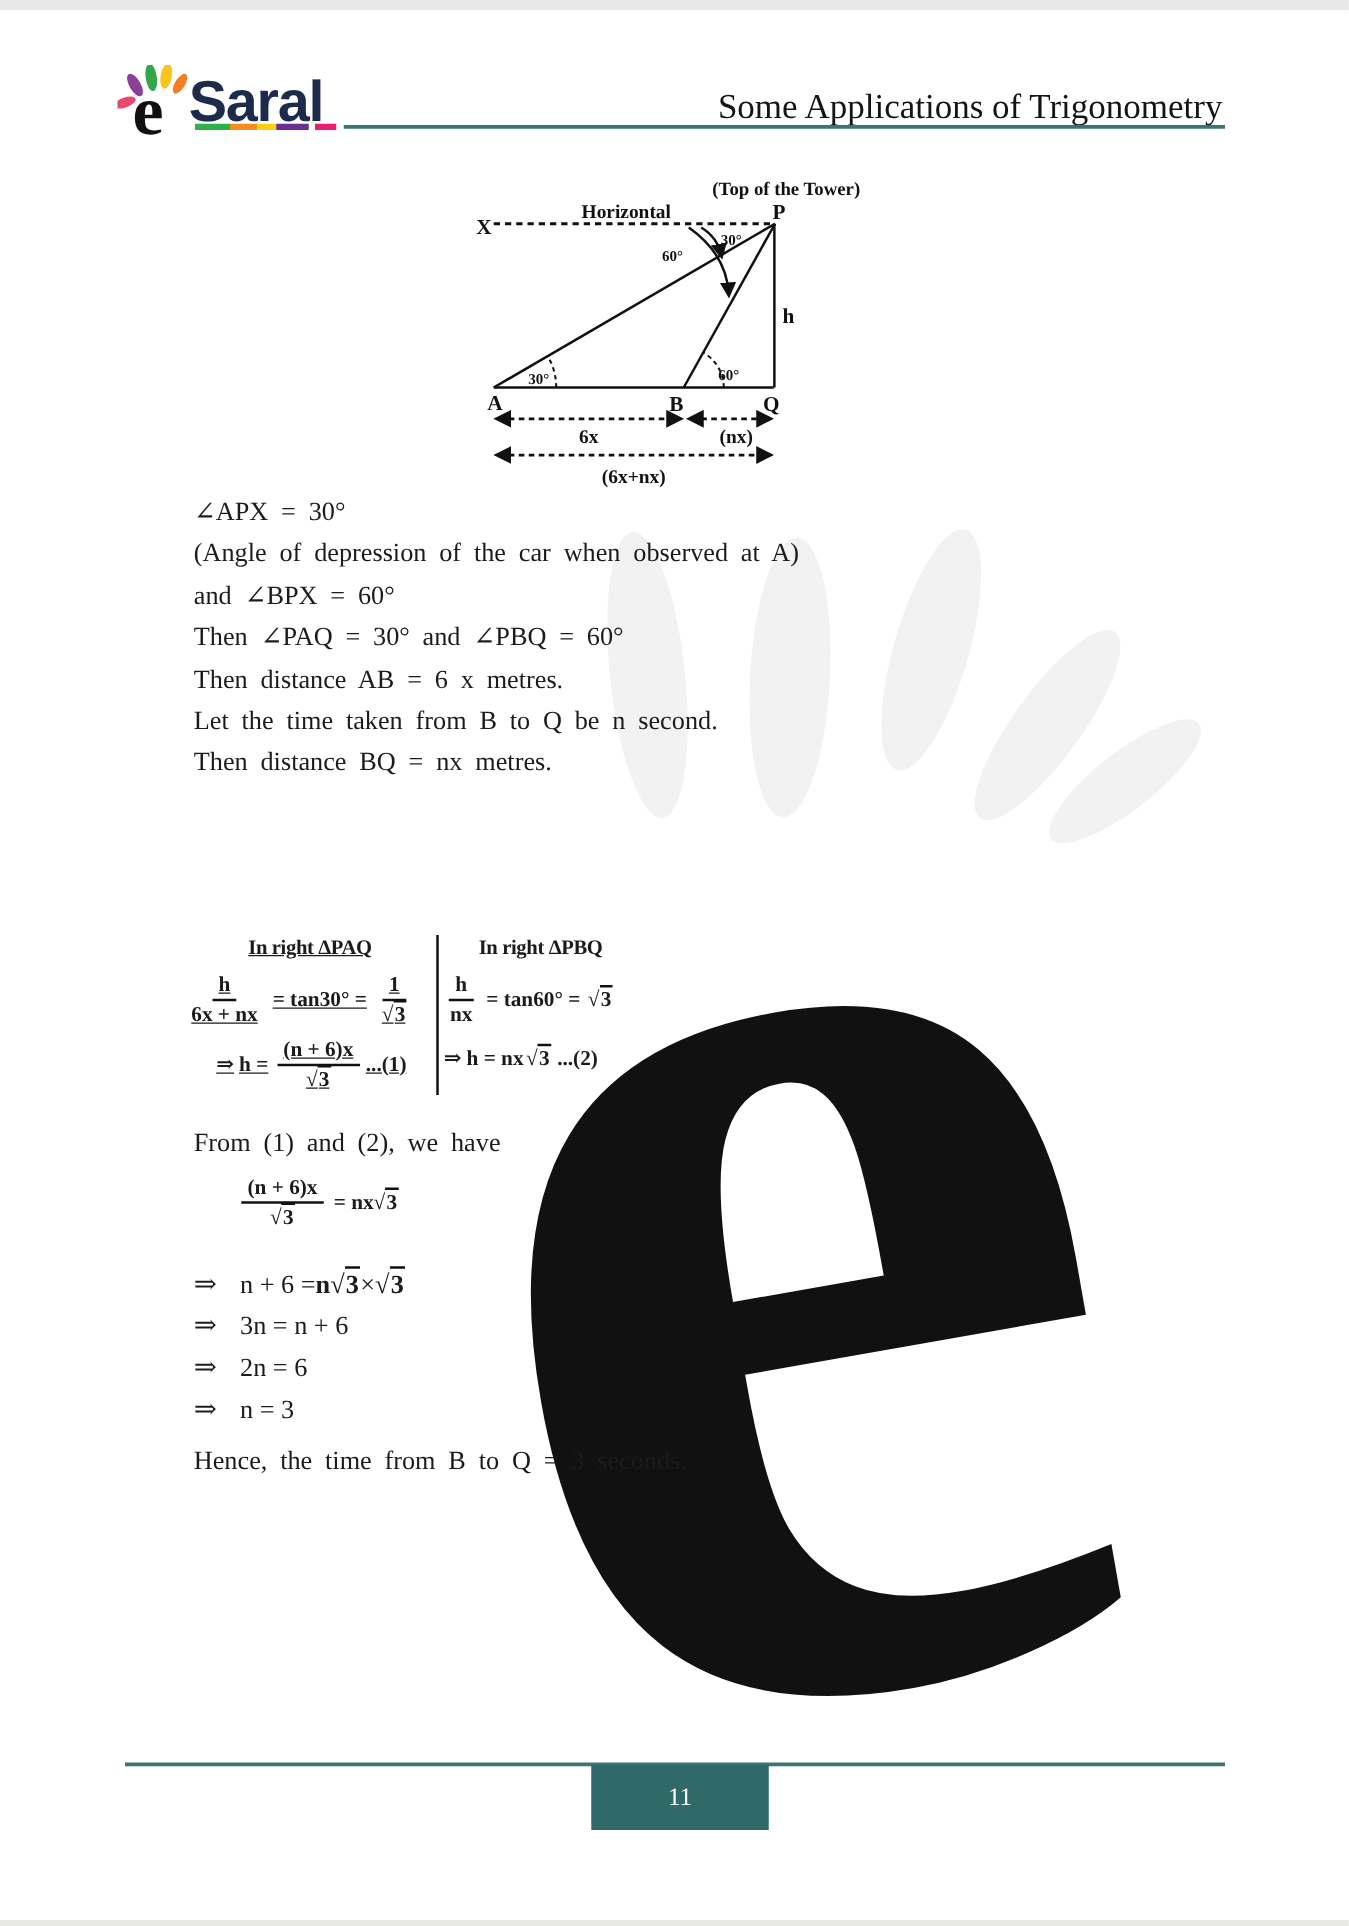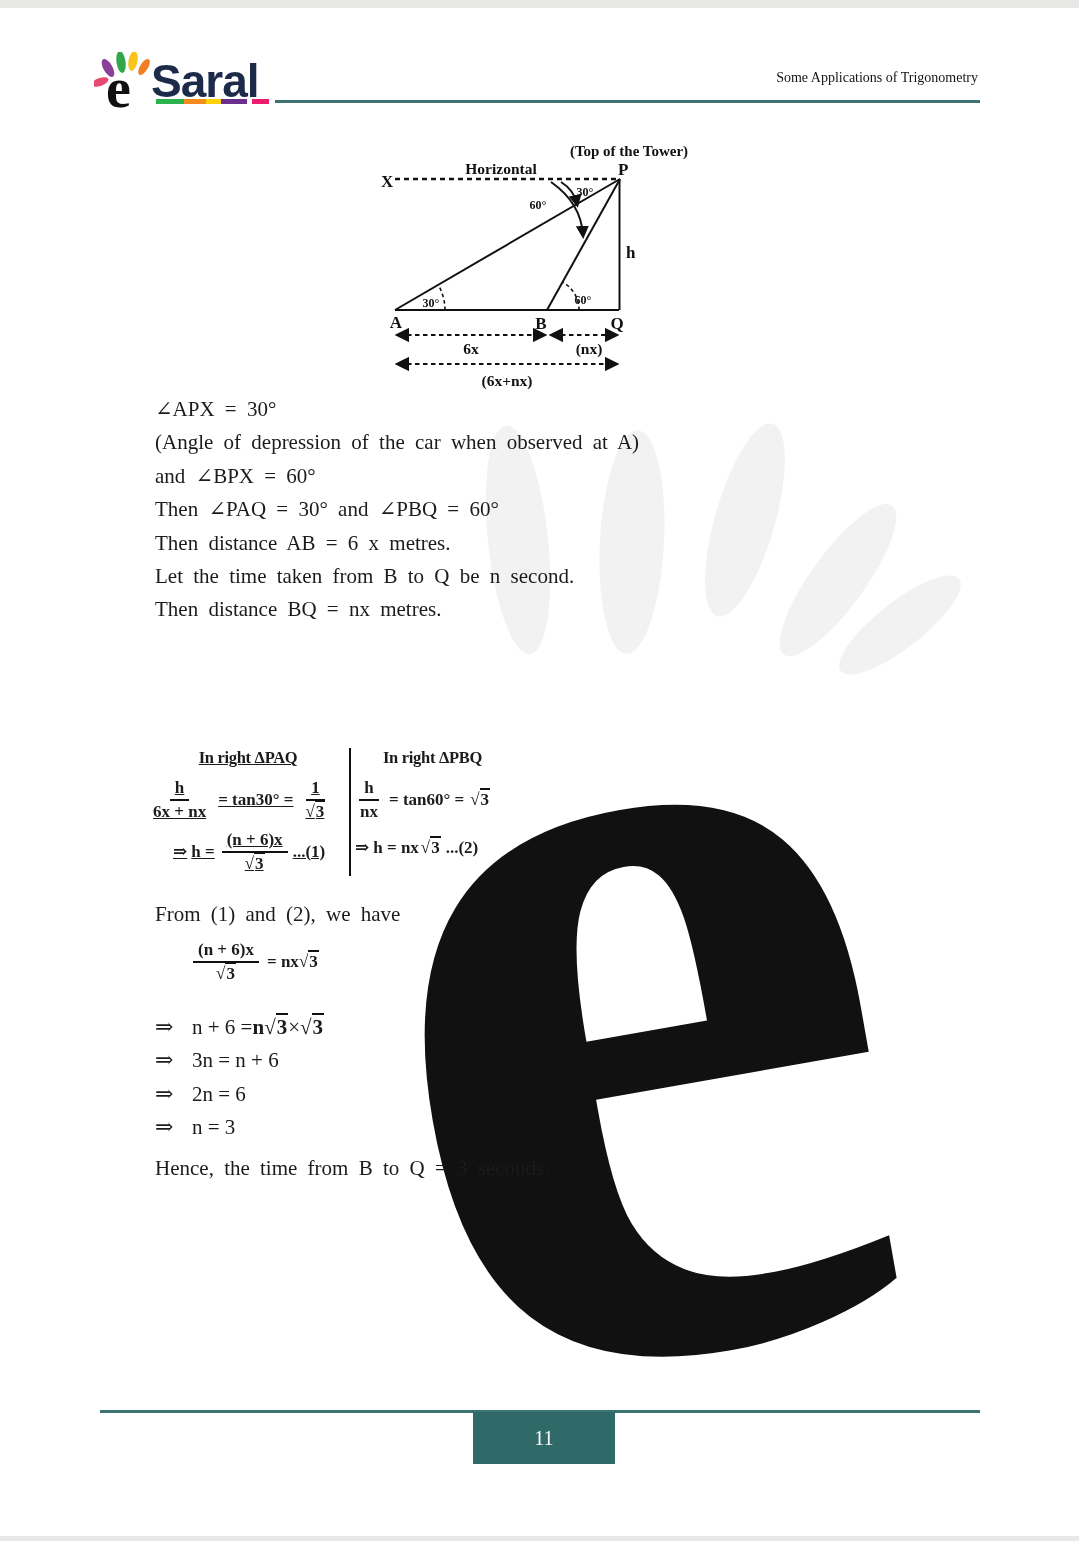--- a/index.html
+++ b/index.html
@@ -4,21 +4,21 @@
 <style>
   html,body{margin:0;padding:0;}
   body{width:1079px;height:1541px;position:relative;background:#ffffff;
        font-family:"Liberation Serif","DejaVu Serif",serif;color:#1b1b1b;overflow:hidden;}
   .abs{position:absolute;}
   .strip{background:#e8e8e6;left:0;width:1079px;}
   
   .logo-name{font-family:"Liberation Sans","DejaVu Sans",sans-serif;font-weight:bold;
              font-size:46px;color:#1c2b4a;letter-spacing:-1px;line-height:1;}
   .useg{display:inline-block;height:5px;vertical-align:top;}
-  .doc-title{font-size:14px;color:#141414;white-space:nowrap;}
+  .doc-title{font-size:28px;color:#141414;white-space:nowrap;}
   .teal-rule{background:#3c7474;height:3px;}
   
   svg text{font-family:"Liberation Serif","DejaVu Serif",serif;font-weight:bold;fill:#111;}
   .t17{font-size:17px;} .t16{font-size:15.5px;} .t15{font-size:15px;} .t12{font-size:12px;}
   .solid{stroke:#111;stroke-width:2;fill:none;}
   .dash{stroke:#111;stroke-width:2.4;stroke-dasharray:5 4;fill:none;}
   .dim{stroke-width:2.2;stroke-dasharray:4.5 3.5;}
   .dashArc{stroke:#111;stroke-width:1.6;stroke-dasharray:3.5 3;fill:none;}
   .curve{stroke:#111;stroke-width:2;fill:none;}
   

